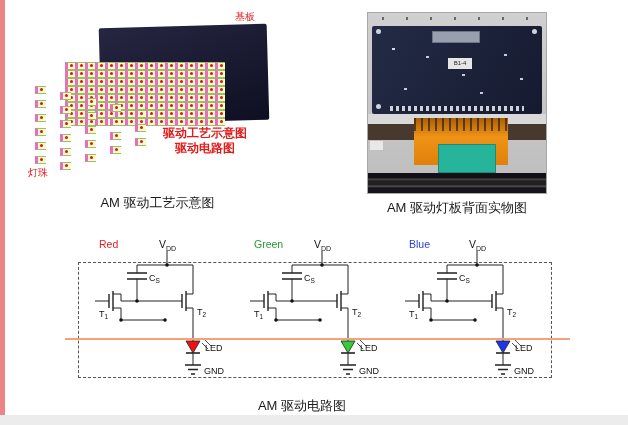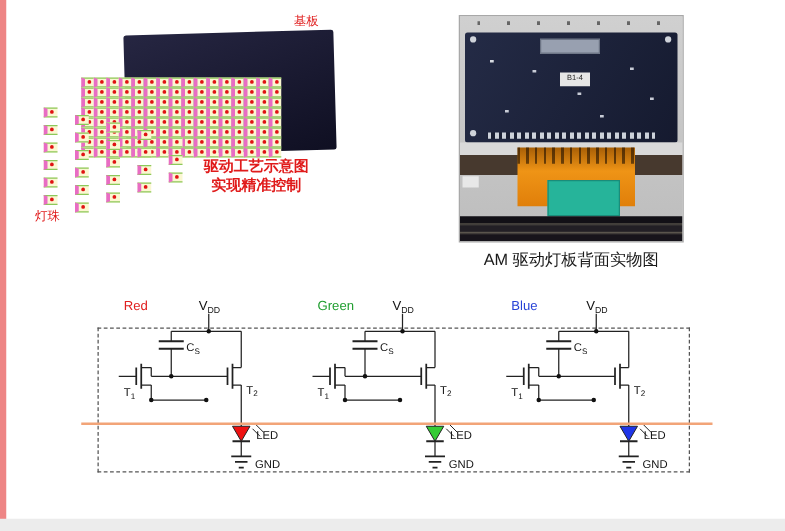--- a/index.html
+++ b/index.html
@@ -513,23 +513,24 @@
       </div>
       <div class="led-bead" style="left: 125px; top: 114px;">
         <span class="led-dot"></span>
       </div>
       <div class="led-bead" style="left: 125px; top: 128px;">
         <span class="led-dot"></span>
       </div>
     </div>
   <div class="process-note">
     <div>驱动工艺示意图</div>
-    <div>实现精准控制</div>
+    <div>驱动电路图</div>
   </div>
   <div class="bead-label">灯珠</div>
+  <div class="panel-caption">AM 驱动工艺示意图</div>
 </div>
 
 <div id="photo-panel">
   <div class="photo">
     <div class="photo-top-dots"></div>
     <div class="pcb">
       <div class="pcb-hole" style="left:4px;top:3px"></div>
       <div class="pcb-hole" style="left:160px;top:3px"></div>
       <div class="pcb-hole" style="left:4px;top:78px"></div>
       <div class="pcb-connector"></div>
@@ -624,13 +625,14 @@
     <text x="14" y="13" font-size="10.5" fill="#2742d6">Blue</text>
     <text x="74" y="13" font-size="10.5" fill="#111"><tspan>V</tspan><tspan font-size="7" dy="2.5">DD</tspan></text>
     <text x="64" y="46" font-size="9" fill="#111"><tspan>C</tspan><tspan font-size="6.5" dy="2">S</tspan></text>
     <text x="14" y="82" font-size="9" fill="#111"><tspan>T</tspan><tspan font-size="6.5" dy="2">1</tspan></text>
     <text x="112" y="80" font-size="9" fill="#111"><tspan>T</tspan><tspan font-size="6.5" dy="2">2</tspan></text>
     <text x="120" y="116" font-size="9" fill="#111">LED</text>
     <text x="119" y="139" font-size="9" fill="#111">GND</text>
   </svg>
 
   <div class="row-line"></div>
+  <div id="circuit-caption">AM 驱动电路图</div>
 </div>
 
 </body></html>

